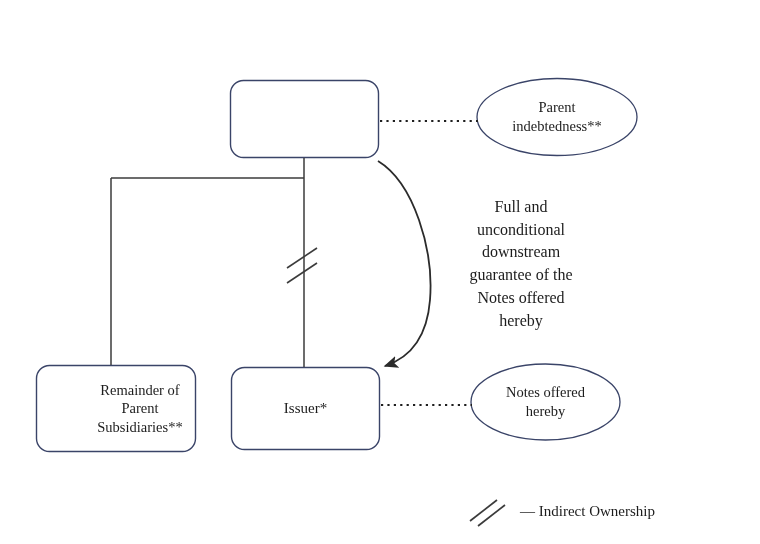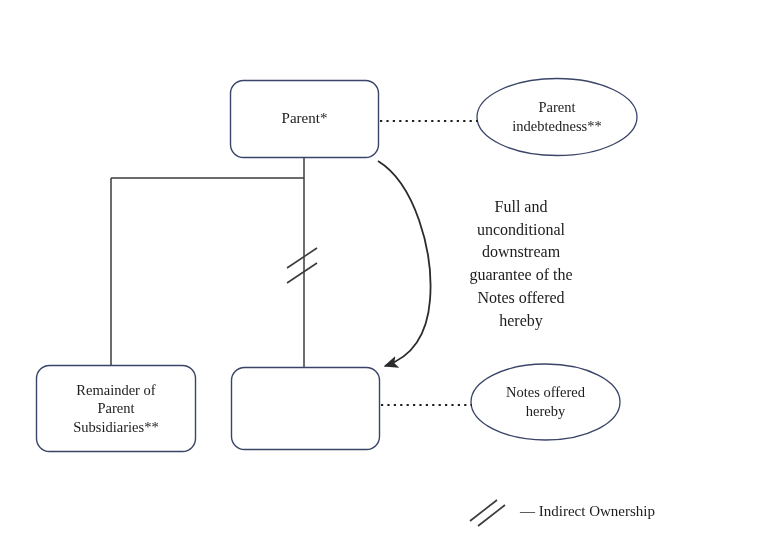--- a/index.html
+++ b/index.html
@@ -36,21 +36,21 @@
     justify-content: center;
     text-align: center;
     line-height: 1.28;
     font-size: 15px;
     color: #1c1c1c;
     white-space: pre-line;
     pointer-events: none;
   }
   .box-parent      { left: 230px; top: 80px;  width: 149px; height: 78px; }
   .box-issuer      { left: 231px; top: 367px; width: 149px; height: 83px; }
-  .box-remainder   { left: 36px;  top: 365px; width: 160px; height: 87px; font-size: 14.5px; }
+  .box-remainder   { left: 36px;  top: 365px; width: 160px; height: 87px; font-size: 14.5px; padding-left: 24px; }
   .ell-parentdebt  { left: 478px; top: 80px;  width: 158px; height: 74px; font-size: 14.5px; }
   .ell-notes       { left: 472px; top: 366px; width: 147px; height: 72px; font-size: 14.5px; }
   .annot-guarantee {
     left: 448px; top: 196px; width: 146px; height: 156px;
     font-size: 16px; line-height: 1.42; align-items: flex-start;
   }
   .legend-label {
     left: 520px; top: 500px; width: 210px; height: 24px;
     font-size: 15px; justify-content: flex-start; text-align: right;
   }
@@ -92,22 +92,22 @@
     <line x1="381" y1="405" x2="472" y2="405" stroke="#1f1f1f" stroke-width="2" stroke-dasharray="2.2 4.2" stroke-linecap="butt"></line>
 
     <path d="M378,161 C414,183 434,250 430,300 C427,338 409,358 385,366" fill="none" stroke="#2b2b2b" stroke-width="1.8" marker-end="url(#arrowhead)"></path>
 
     <g>
       <line x1="470" y1="521" x2="497" y2="500" stroke="#3b3b3b" stroke-width="1.7"></line>
       <line x1="478" y1="526" x2="505" y2="505" stroke="#3b3b3b" stroke-width="1.7"></line>
     </g>
   </svg>
 
-  <div class="node-label box-parent">Parent*</div>
 
+  <div class="node-label box-issuer">Issuer*</div>
 
   <div class="node-label box-remainder">Remainder of
 Parent
 Subsidiaries**</div>
 
   <div class="node-label ell-parentdebt">Parent
 indebtedness**</div>
 
   <div class="node-label ell-notes">Notes offered
 hereby</div>

